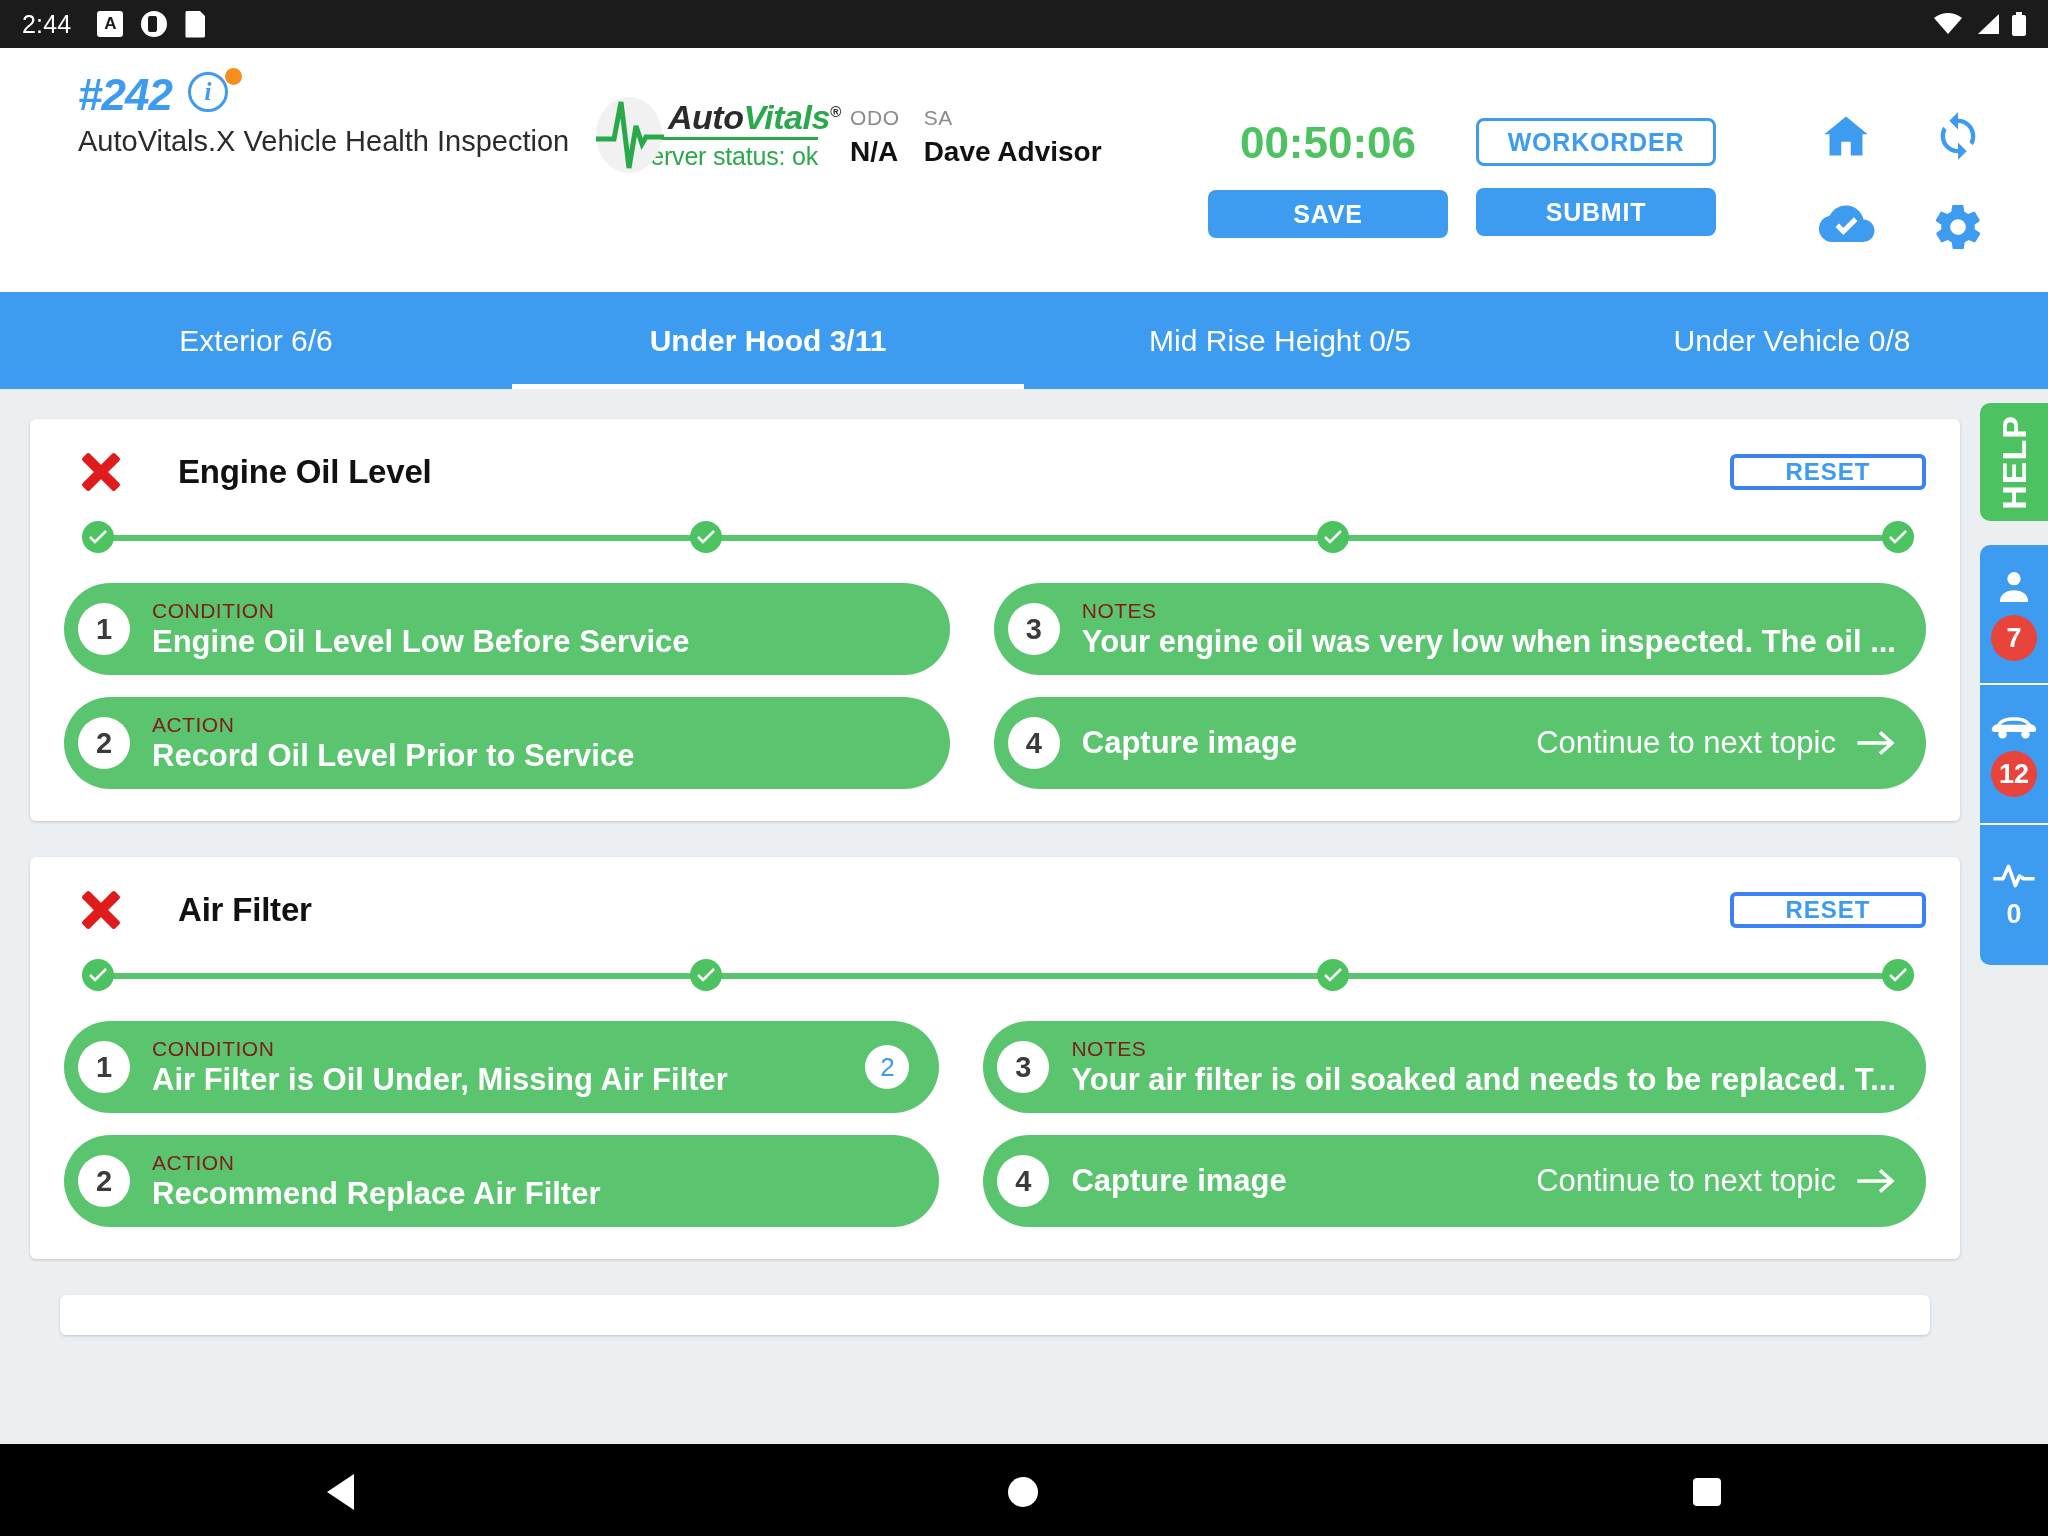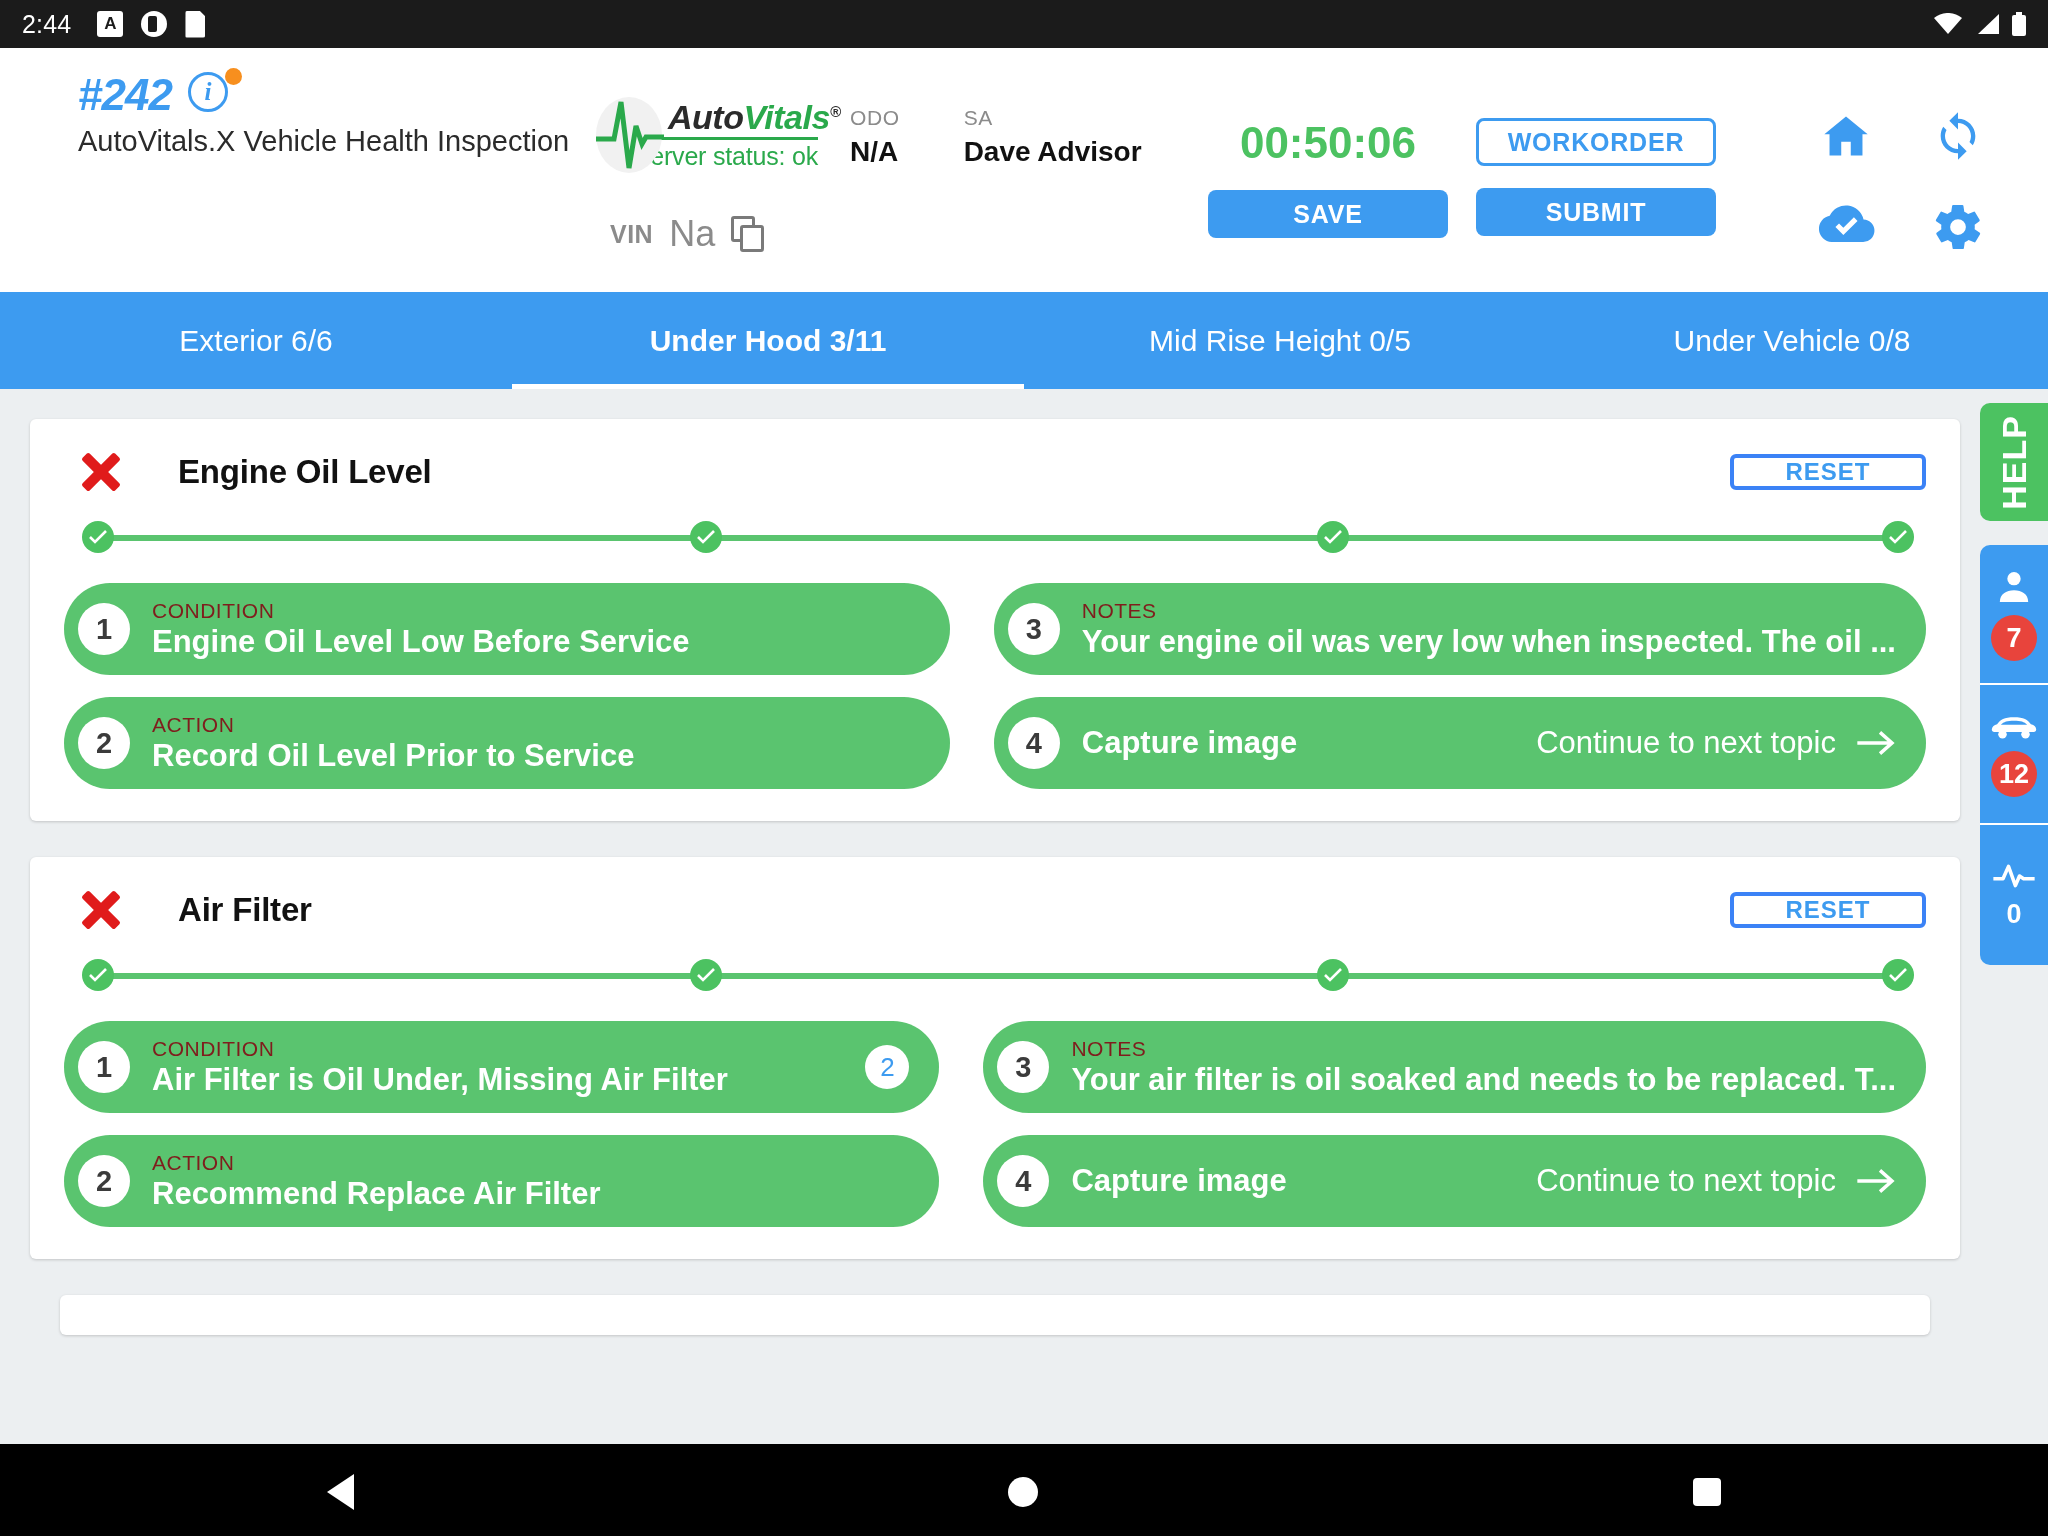--- a/index.html
+++ b/index.html
@@ -77,21 +77,21 @@
     letter-spacing: -.5px; padding-left: 78px; line-height: 1;
   }
   .logo-text .auto { color: #2b2b2b; }
   .logo-text .vitals { color: #2aa94b; }
   .logo-text .reg { font-size: 15px; vertical-align: super; color:#2b2b2b; }
   .logo-rule { height: 3px; background: #2aa94b; margin: 3px 0 2px 28px; width: 200px; }
   .logo-status {
     color: #2aa94b; font-size: 25px; text-align: right; width: 228px;
     font-style: normal; font-weight: 400; letter-spacing: -.2px;
   }
-  .meta-cols { display: flex; gap: 64px; padding-left: 30px; padding-top: 6px; }
+  .meta-cols { display: flex; gap: 24px; padding-left: 30px; padding-top: 6px; }
   .meta-lbl { font-size: 21px; color: #8b8b8b; letter-spacing: .6px; }
   .meta-val { font-size: 28px; font-weight: bold; color: #111; margin-top: 6px; white-space: nowrap; }
 
   .vin-row {
     display: flex; align-items: center; gap: 16px; margin-top: 42px; padding-left: 20px;
   }
   .vin-lbl { font-size: 25px; color: #8b8b8b; font-weight: bold; letter-spacing: .5px; }
   .vin-val { font-size: 36px; color: #8b8b8b; font-weight: 400; }
   .copy-icon { position: relative; width: 34px; height: 36px; }
   .copy-icon .back {
@@ -320,28 +320,20 @@
           <div class="meta-lbl">ODO</div>
           <div class="meta-val">N/A</div>
         </div>
         <div>
           <div class="meta-lbl">SA</div>
           <div class="meta-val">Dave Advisor</div>
         </div>
       </div>
     </div>
 
-    <div class="vin-row">
-      <div class="vin-lbl">VIN</div>
-      <div class="vin-val">Na</div>
-      <div class="copy-icon">
-        <div class="back"></div>
-          <div class="front"></div>
-      </div>
-    </div>
   </div>
 
   <div class="hdr-actions">
     <div class="timer-col">
       <div class="timer">00:50:06</div>
       <div class="btn btn-primary">SAVE</div>
     </div>
     <div class="wo-col">
       <div class="btn btn-outline">WORKORDER</div>
       <div class="btn btn-primary">SUBMIT</div>

